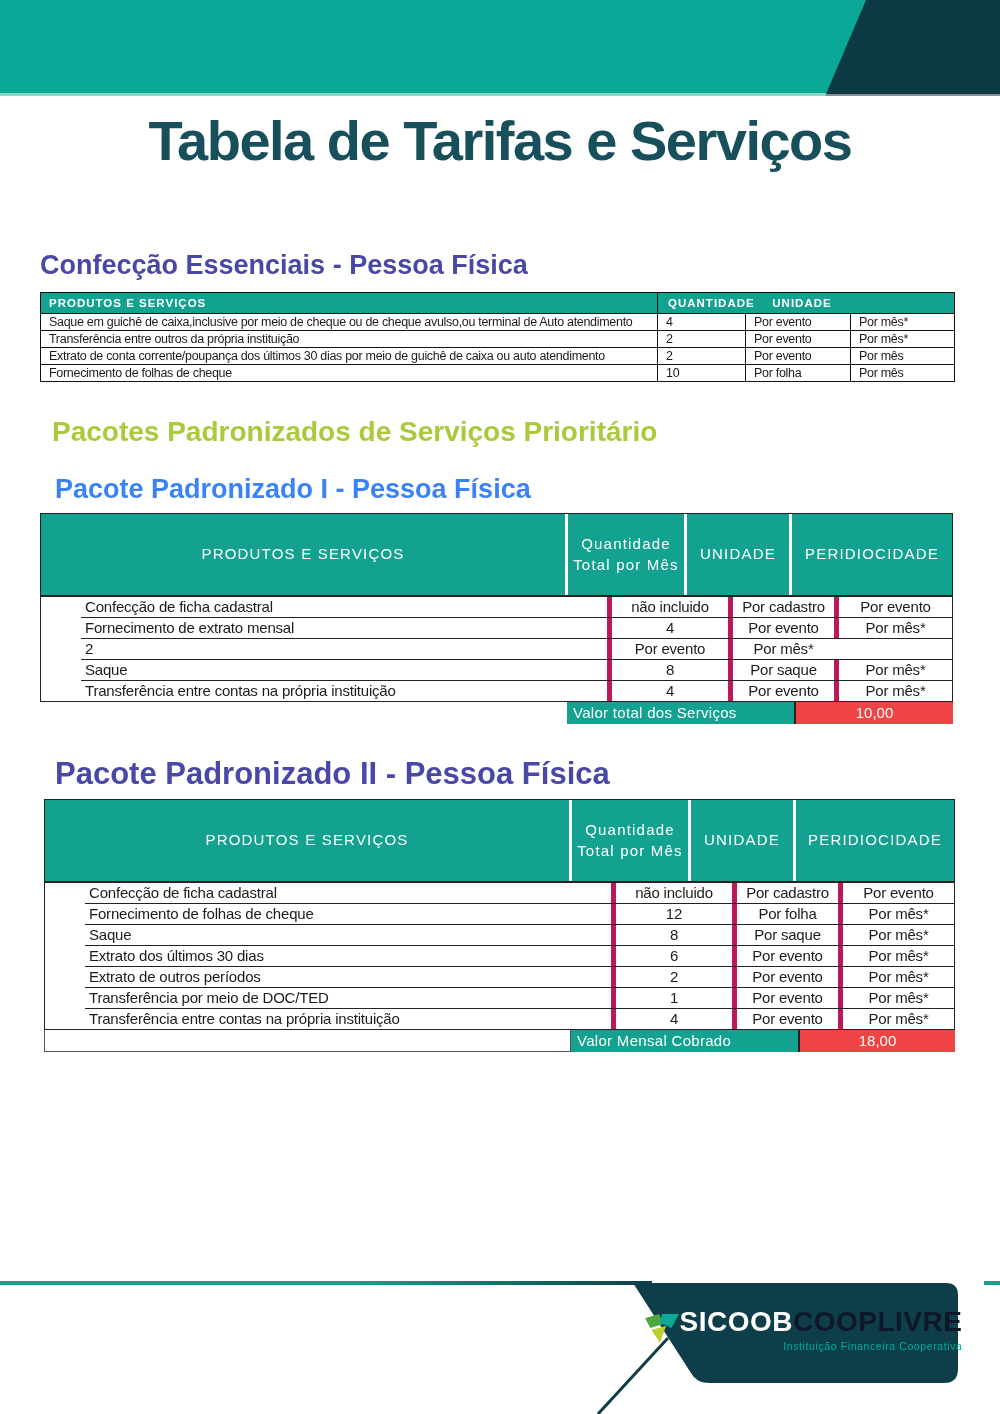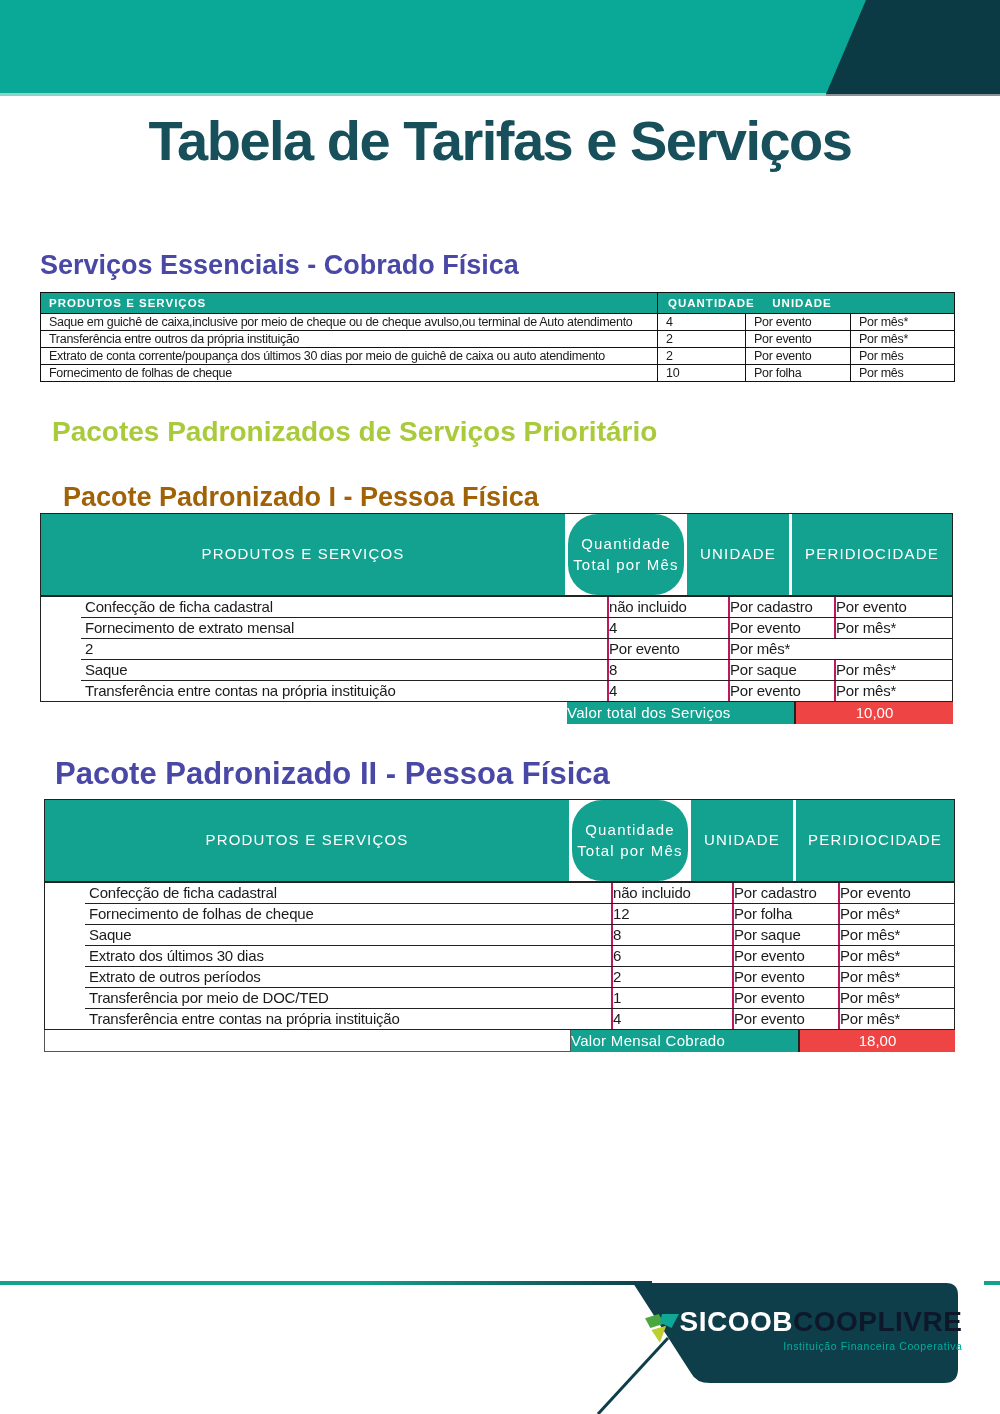--- a/index.html
+++ b/index.html
@@ -12,21 +12,21 @@
   .banner-dark{position:absolute;left:0;top:0;width:1000px;height:94px;background:#0C3A44;
                clip-path:polygon(86.6% 0,100% 0,100% 100%,82.6% 100%);}
   .banner-sliver{position:absolute;left:0;top:93px;width:826px;height:3px;background:#8BD4C4;}
   .banner-gray{position:absolute;left:826px;top:94px;width:174px;height:2px;background:#8a9094;}
 
   
   .title{position:absolute;left:0;top:108px;width:1000px;margin:0;text-align:center;
          font-size:56px;font-weight:bold;letter-spacing:-1.5px;color:#17505B;}
   .h-ess{position:absolute;left:40px;top:250px;margin:0;font-size:27px;font-weight:bold;color:#4A48A6;}
   .h-green{position:absolute;left:52px;top:416px;margin:0;font-size:28px;font-weight:bold;color:#A8CA3B;}
-  .h-p1{position:absolute;left:55px;top:474px;margin:8px;font-size:27px;font-weight:bold;color:#a16207;}
+  .h-p1{position:absolute;left:55px;top:474px;margin:0;font-size:27px;font-weight:bold;color:#3b82f6;}
   .h-p2{position:absolute;left:55px;top:756px;margin:0;font-size:31px;font-weight:bold;color:#4A48A6;}
 
   
   .t1{position:absolute;left:40px;top:292px;width:915px;}
   .t1h{display:flex;height:20px;background:#12A28F;border:1px solid #111;color:#fff;
        font-size:11.5px;font-weight:bold;letter-spacing:1px;line-height:20px;}
   .t1h-prod{width:616px;padding-left:8px;box-sizing:border-box;}
   .t1h-right{flex:1;display:flex;border-left:1px solid #111;}
   .t1h-q{width:92px;padding-left:10px;box-sizing:border-box;white-space:nowrap;}
   .t1h-u{width:104px;text-align:center;}
@@ -39,35 +39,35 @@
   .t1b .td:first-child{border-left:none;}
 
   
   .pkg{position:absolute;}
   .t2{left:40px;top:513px;width:913px;}
   .t3{left:44px;top:799px;width:911px;}
   .phdr{display:flex;gap:3px;background:#fff;border:1px solid #222;height:81px;}
   .phdr .hc{background:#12A28F;color:#fff;display:flex;align-items:center;justify-content:center;
             text-align:center;font-size:15px;letter-spacing:1.2px;line-height:1.38;}
   .hc-prod{width:524px;}
-  .hc-qty{width:116px;border-radius:30px;}
+  .hc-qty{width:116px;}
   .hc-uni{width:102px;}
   .hc-per{flex:1;}
   .pbody{border:1px solid #222;border-top:1px solid #222;margin-top:0;padding-left:40px;}
   .pbody .row{display:grid;grid-template-columns:526px 121px 106px auto;border-top:1px solid #222;}
   .pbody .row:first-child{border-top:none;}
   .pbody .td{height:20px;line-height:20px;font-size:15px;letter-spacing:-0.2px;
-             border-left:2px solid #be185d;box-sizing:border-box;
+             text-align:center;border-left:5px solid #be185d;box-sizing:border-box;
              white-space:nowrap;overflow:hidden;}
   .pbody .td:first-child{border-left:none;text-align:left;padding-left:4px;}
   .pfoot{display:flex;height:22px;width:100%;}
   .pf-spacer{width:527px;box-sizing:border-box;background:#fff;}
   .pf-spacer.boxed{border:1px solid #555;border-top:none;}
   .pf-label{width:227px;background:#12A28F;color:#fff;font-size:15px;letter-spacing:0.3px;
-            line-height:22px;box-sizing:border-box;white-space:nowrap;}
+            line-height:22px;padding-left:6px;box-sizing:border-box;white-space:nowrap;}
   .pf-value{flex:1;background:#ef4444;color:#fff;font-size:15px;line-height:22px;
             text-align:center;border-left:2px solid #222;}
 
   
   .foot-line{position:absolute;left:0;top:1281px;width:652px;height:4px;
              background:linear-gradient(to right,#12A28F 55%,#0D3E49);}
   .foot-dash{position:absolute;left:984px;top:1281px;width:16px;height:4px;background:#12A28F;}
   .foot-svg{position:absolute;left:590px;top:1283px;width:370px;height:131px;}
   .logo-box{position:absolute;left:648px;top:1283px;width:310px;height:100px;
             display:flex;align-items:center;justify-content:center;}
@@ -85,21 +85,21 @@
 
   <div class="banner">
     <div class="banner-teal"></div>
     <div class="banner-dark"></div>
     <div class="banner-sliver"></div>
     <div class="banner-gray"></div>
   </div>
 
   <h1 class="title">Tabela de Tarifas e Serviços</h1>
 
-  <h2 class="h-ess">Serviços Essenciais - Cobrado Física</h2>
+  <h2 class="h-ess">Confecção Essenciais - Pessoa Física</h2>
 
   <div class="t1">
     <div class="t1h">
       <div class="t1h-prod">PRODUTOS E SERVIÇOS</div>
       <div class="t1h-right">
         <div class="t1h-q">QUANTIDADE</div>
         <div class="t1h-u">UNIDADE</div>
       </div>
     </div>
     <div class="t1b">

